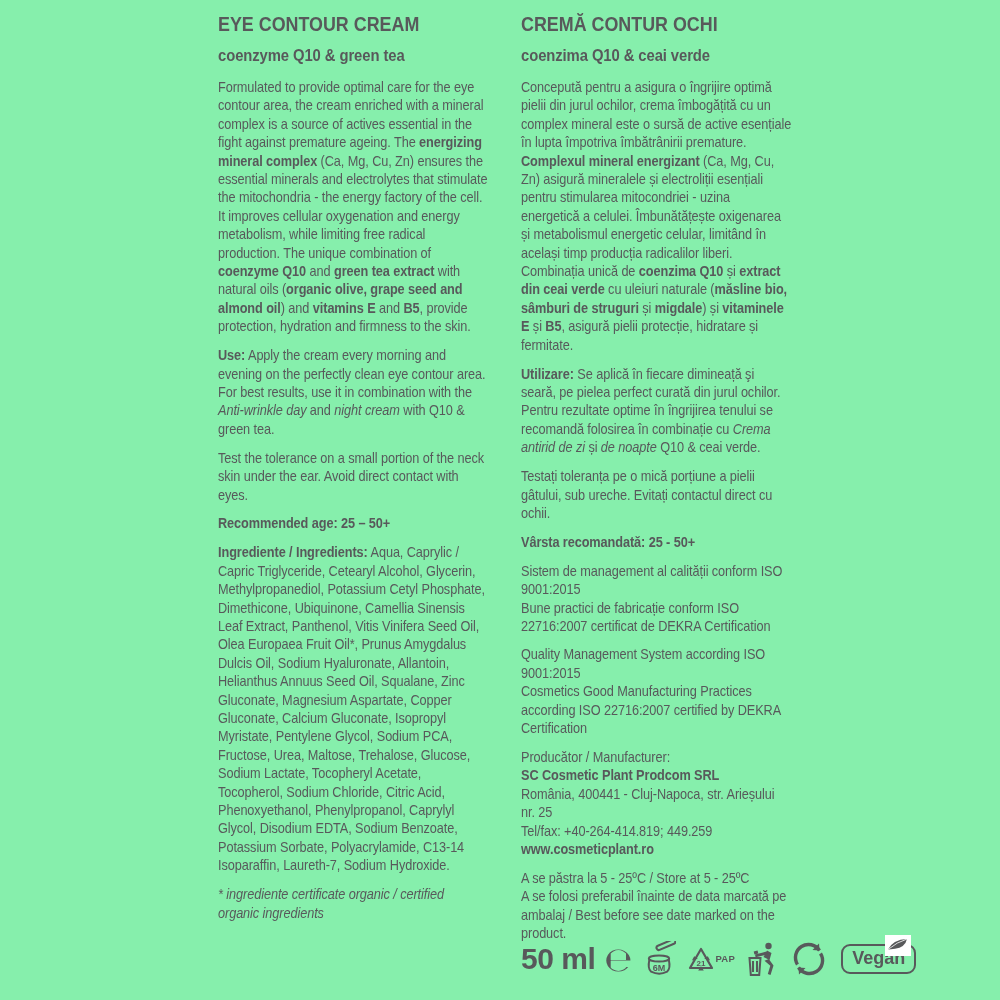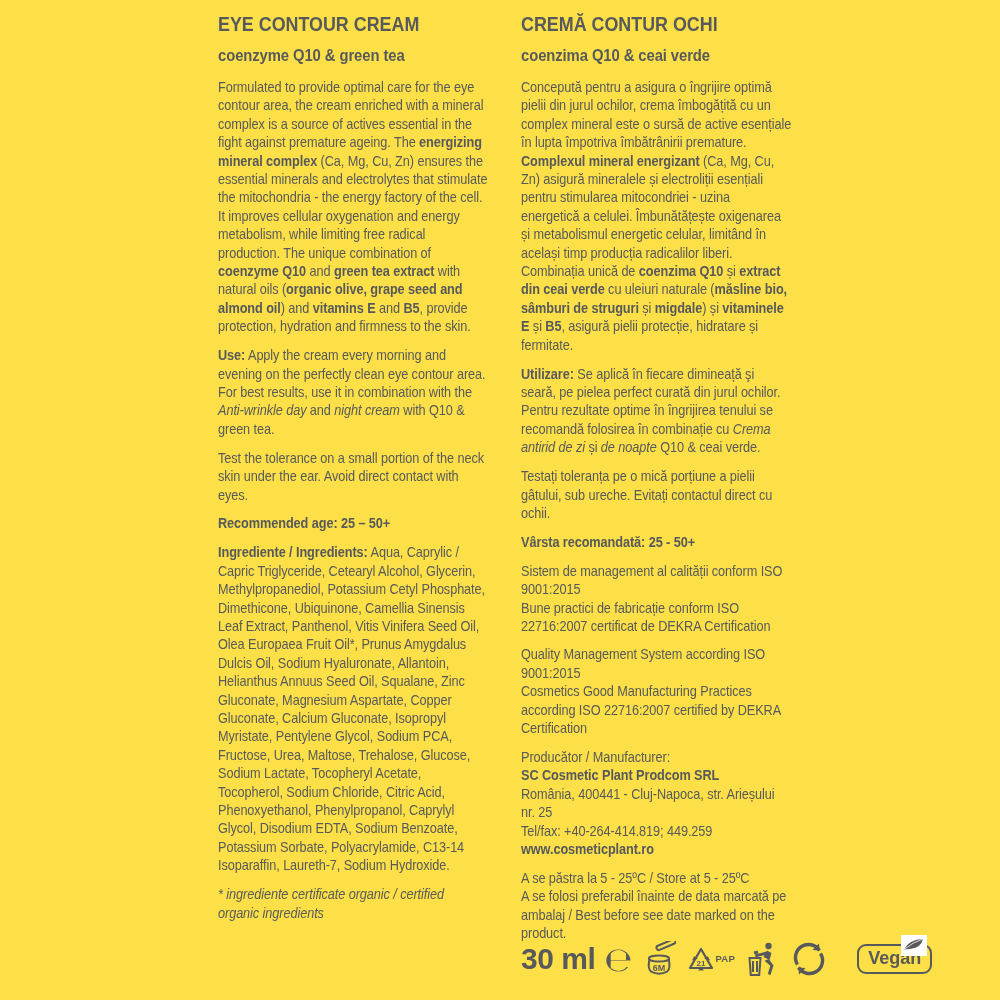--- a/index.html
+++ b/index.html
@@ -1,16 +1,16 @@
 <!DOCTYPE html>
 <html><head>
 <meta charset="utf-8">
 <style>
   html,body{margin:0;padding:0;background:#ffffff;}
-  .page{position:relative;width:1000px;height:1000px;background:#fde047;overflow:hidden;
+  .page{position:relative;width:1000px;height:1000px;background:#86efac;overflow:hidden;
         font-family:"Liberation Sans",sans-serif;color:#58595b;}
   .col{position:absolute;top:13px;width:310px;transform:scaleX(0.872);transform-origin:left top;
        font-size:14.6px;line-height:18.4px;letter-spacing:-0.1px;}
   .col-left{left:218px;}
   .col-right{left:521px;}
   .col h1{font-size:20.5px;line-height:22px;margin:0 0 11px;font-weight:700;letter-spacing:0;}
   .col h2{font-size:17px;line-height:19px;margin:0 0 13px;font-weight:700;}
   .col p{margin:0 0 10.5px;}
   .col p.tight{margin-bottom:10px;}
   b{font-weight:700;}
@@ -18,21 +18,21 @@
   .age{font-weight:700;margin:13px 0 13px;}
   .footnote{font-style:italic;margin-top:13px;}
   .mline{display:block;}
   .bottom-row{position:absolute;left:521px;top:941px;display:flex;align-items:center;gap:11px;color:#58595b;}
   .volume{font-size:30px;font-weight:700;letter-spacing:-0.5px;}
   .esign{font-size:33px;font-weight:400;font-family:"DejaVu Sans",sans-serif;margin:0 1px 0 -2px;line-height:1;}
   .icon{display:inline-flex;flex-direction:row;align-items:center;line-height:1;}
   .icon svg{display:block;}
   .pap-label{font-size:9.5px;font-weight:700;margin-top:0px;letter-spacing:0.3px;}
   .vegan-badge{position:relative;border:2.5px solid #58595b;border-radius:9px;
-               padding:2px 9px 3px;font-weight:700;font-size:18px;margin-left:19px;}
+               padding:2px 9px 3px;font-weight:700;font-size:18px;margin-left:3px;}
   .vegan-leaf{position:absolute;top:-11px;right:3px;background:#ffffff;padding:0 2px;}
 </style>
 </head>
 <body>
 
 <div class="page">
 
   <section class="col col-left">
     <h1>EYE CONTOUR CREAM</h1>
     <h2>coenzyme Q10 &amp; green tea</h2>
@@ -80,21 +80,21 @@
         <b class="mline">www.cosmeticplant.ro</b>
       </p>
 
     <p>
         <span class="mline">A se păstra la 5 - 25ºC / Store at 5 - 25ºC</span>
         <span class="mline">A se folosi preferabil înainte de data marcată pe ambalaj / Best before see date marked on the product.</span>
       </p>
   </section>
 
   <div class="bottom-row">
-    <span class="volume">30 ml</span>
+    <span class="volume">50 ml</span>
     <span class="esign">℮</span>
 
     <span class="icon">
       <svg width="32" height="36" viewBox="0 0 32 36">
         <g fill="none" stroke="#58595b" stroke-width="2">
           <rect x="12" y="1.5" width="20" height="4.5" rx="2.2" transform="rotate(-23 22 4)"></rect>
           <path d="M5.5 18 c-1.2 5.5 -0.7 11 1.6 12.6 c5.2 2.6 11 2.6 16 0 c2.3 -1.6 2.8 -7.1 1.6 -12.6"></path>
           <ellipse cx="15" cy="17.5" rx="10.2" ry="3"></ellipse>
         </g>
         <text x="15" y="29.5" text-anchor="middle" font-size="9" font-weight="bold" fill="#58595b" font-family="Liberation Sans, sans-serif">6M</text>

